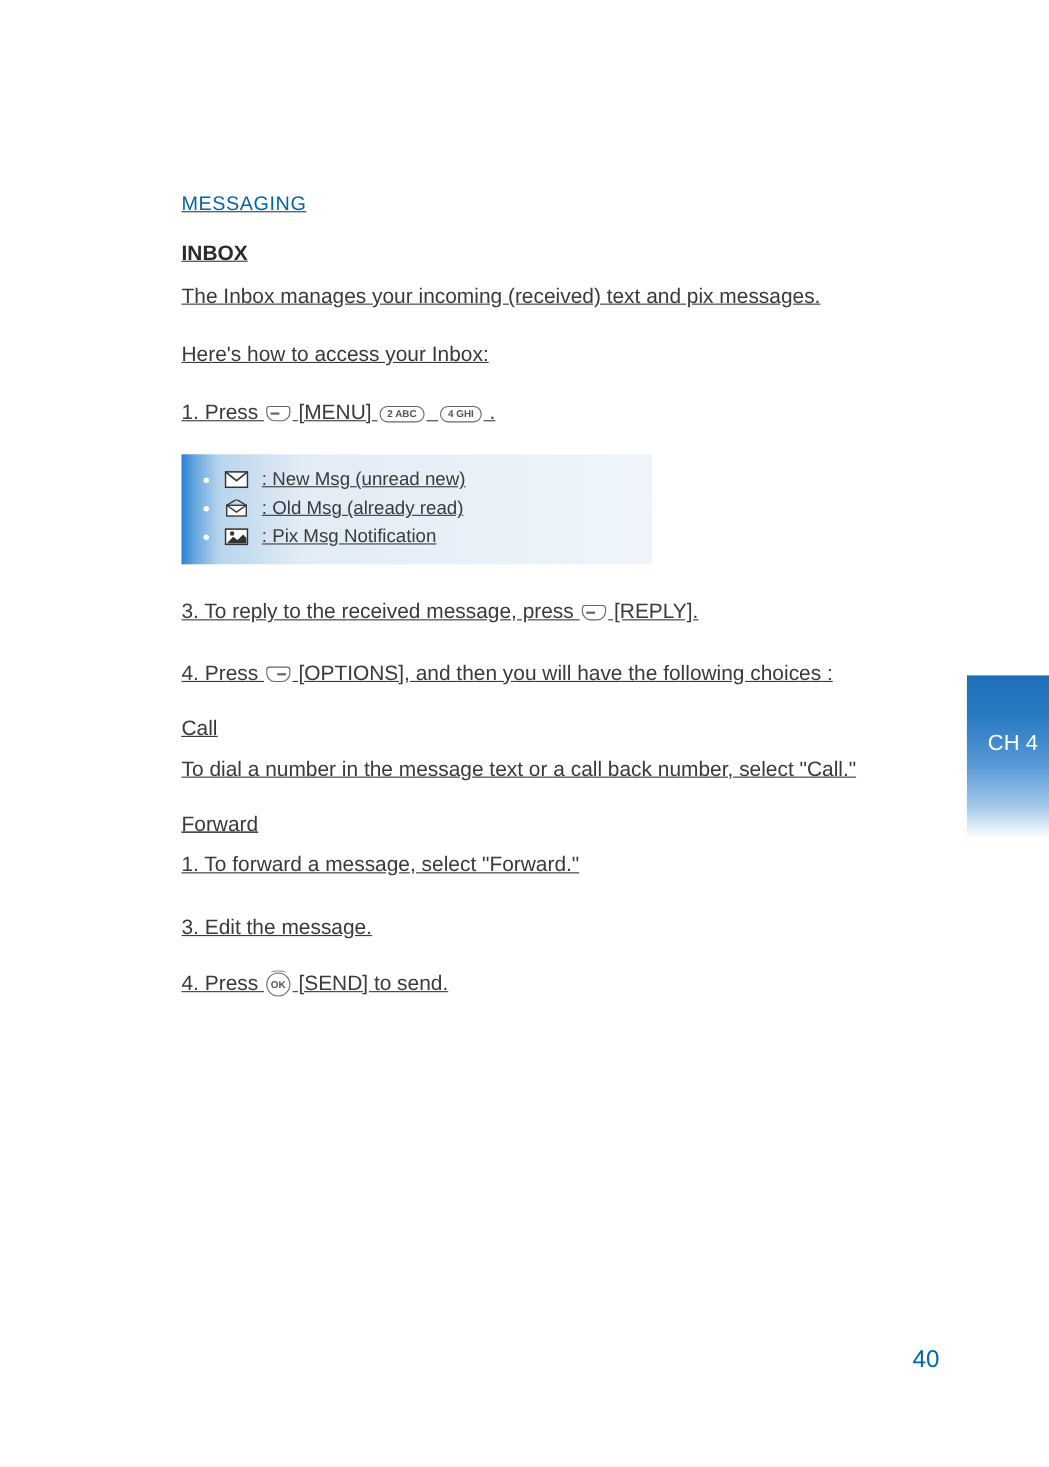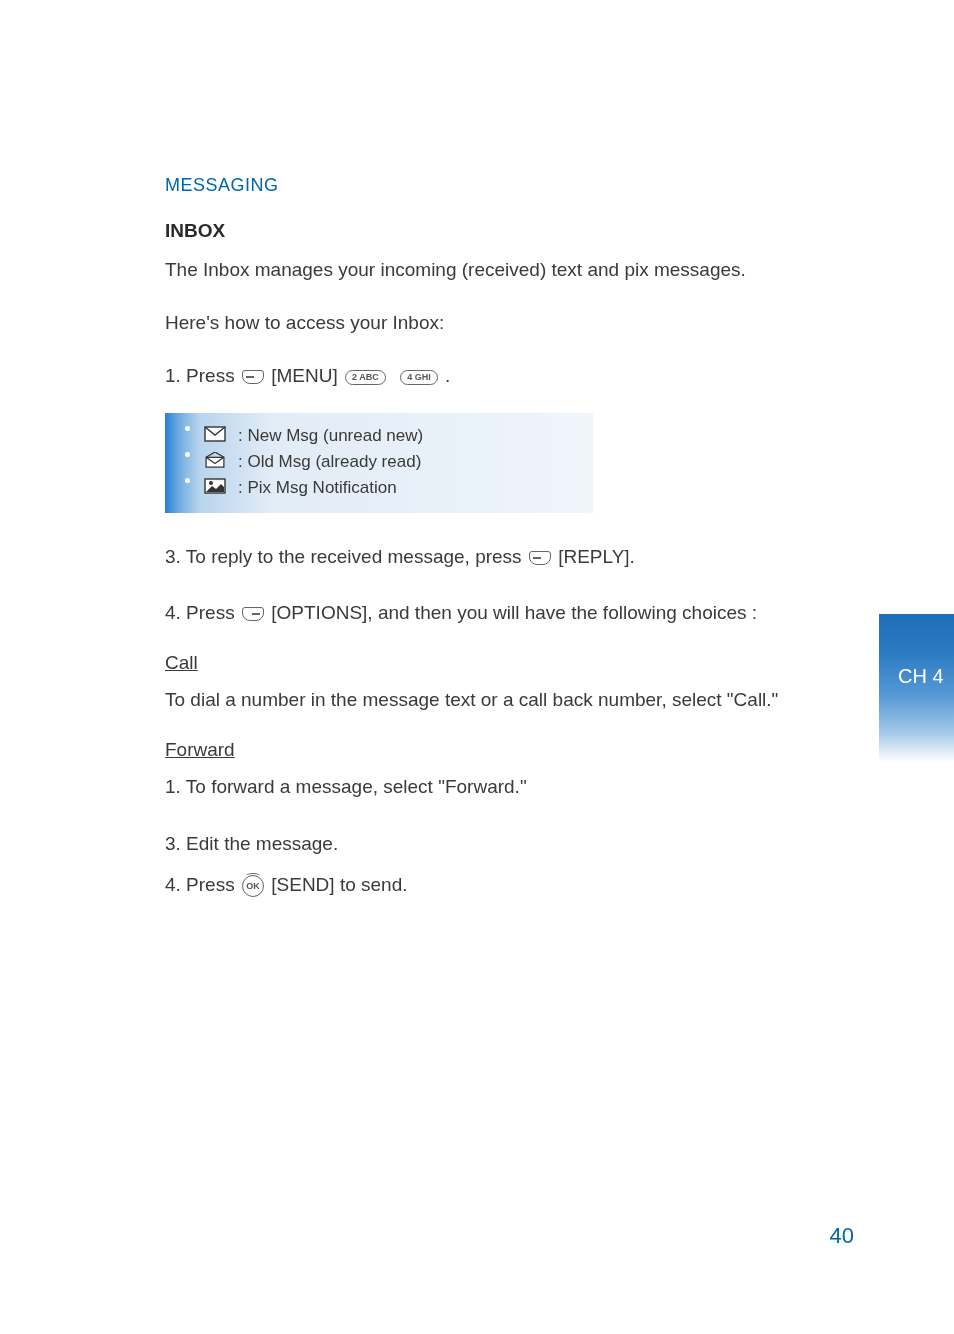--- a/index.html
+++ b/index.html
@@ -7,20 +7,21 @@
       width: 954px;
       height: 1334px;
       background: #ffffff;
       font-family: Arial, Helvetica, sans-serif;
       color: #3a3a3a;
       position: relative;
     }
     .page {
       padding: 175px 68px 80px 165px;
       position: relative;
+      text-decoration: underline;
     }
     .section-title {
       color: #0066aa;
       font-size: 18px;
       font-weight: 500;
       letter-spacing: 0.5px;
       margin-bottom: 24px;
     }
     .subsection {
       font-size: 19px;
@@ -113,20 +114,21 @@
       border-radius: 50%;
     }
     .info-box {
       width: 428px;
       background: linear-gradient(to right, #2a7fd4 0%, #6aa9e0 3%, #b8d4ed 8%, #e2ecf6 25%, #eff5fb 100%);
       padding: 10px 16px 12px 20px;
       margin: 8px 0 26px 0;
     }
     .info-item {
       display: flex;
+      align-items: center;
       padding: 3px 0;
     }
     .bullet {
       width: 5px;
       height: 5px;
       background: #fff;
       border-radius: 50%;
       margin-right: 14px;
       flex-shrink: 0;
     }
@@ -224,21 +226,21 @@
     <span>4. Press </span><span class="softkey-icon right"></span><span> [OPTIONS], and then you will have the following choices :</span>
   </div>
 
   <div class="option-title">Call</div>
   <div class="body-text">To dial a number in the message text or a call back number, select "Call."</div>
 
   <div class="option-title">Forward</div>
   <div class="body-text" style="margin-bottom:22px;">1. To forward a message, select "Forward."</div>
 
 
-  <div class="body-text" style="margin-bottom:6px;">3. Edit the message.</div>
+  <div class="body-text" style="margin-bottom:16px;">3. Edit the message.</div>
 
   <div class="step-line">
     <span>4. Press </span><span class="ok-circle">OK</span><span> [SEND] to send.</span>
   </div>
 </div>
 
 <div class="chapter-tab">
   <div class="chapter-tab-label">CH 4</div>
 </div>
 

